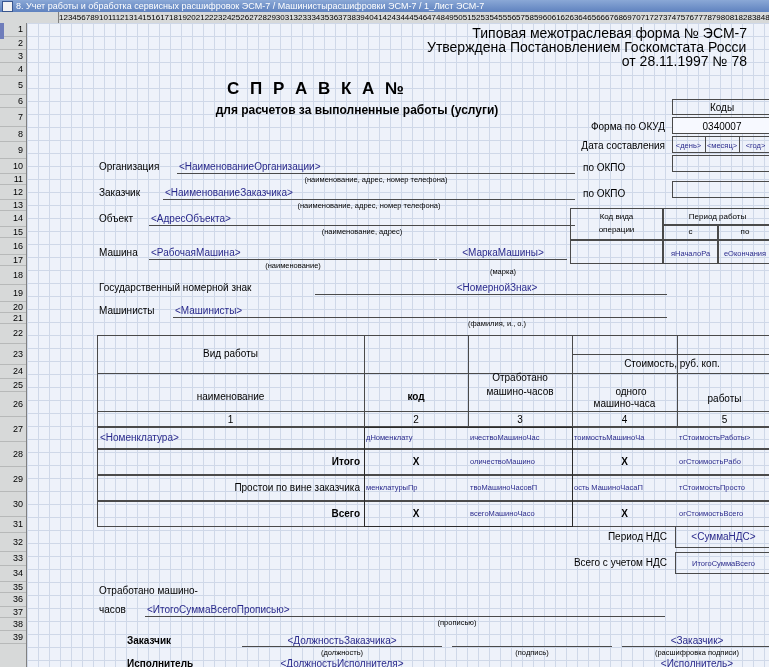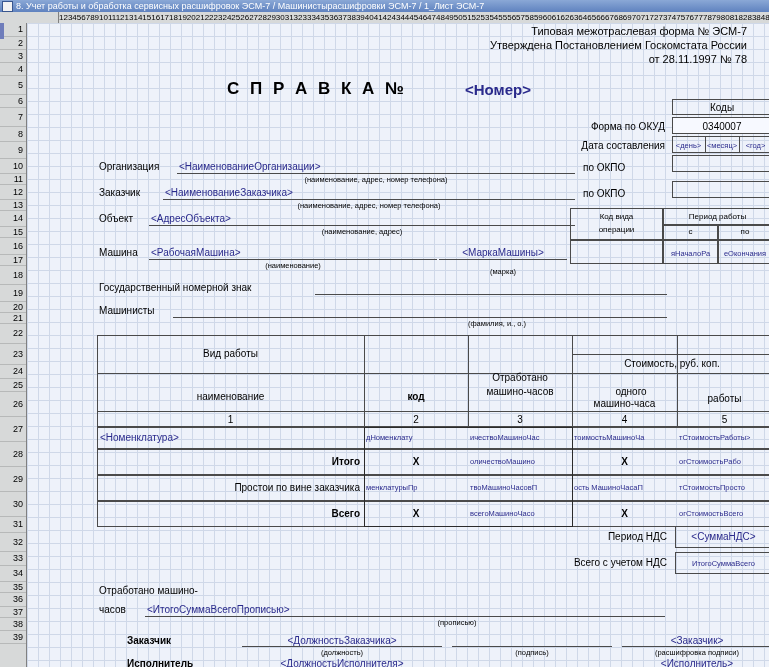--- a/index.html
+++ b/index.html
@@ -52,21 +52,21 @@
   .hline{position:absolute;border-top:1px solid #4a4a4a;}
   .bold-box{position:absolute;border:1.6px solid #2b2b2b;box-sizing:border-box;}
 
   
   .selbar{position:absolute;left:0;top:23px;width:4px;height:16px;background:#6f7dbb;}
   .freezeline{position:absolute;left:27px;top:23px;width:742px;height:1px;background:#3c5a9a;}
 
   .title-main{font-size:17px;font-weight:bold;letter-spacing:3px;}
   .title-num{font-size:15px;font-weight:bold;}
   .subtitle{font-size:12px;font-weight:bold;}
-  .hdr-right{font-size:11px;}
+  .hdr-right{font-size:14px;}
 </style>
 </head>
 <body>
 
 <div class="app">
 
   <div class="titlebar">
     <span class="ticon"></span>
     <span>8. Учет работы и обработка сервисных расшифровок ЭСМ-7 / Машинистырасшифровки ЭСМ-7 / 1_Лист  ЭСМ-7</span>
   </div>
@@ -243,21 +243,21 @@
         <div class="v" style="left: 715px;"></div>
         <div class="v" style="left: 726px;"></div>
         <div class="v" style="left: 737px;"></div>
       </div>
 
     <div class="cell r hdr-right" style="left:400px;top:2px;width:320px;">Типовая межотраслевая форма № ЭСМ-7</div>
     <div class="cell r hdr-right" style="left:400px;top:16px;width:320px;">Утверждена Постановлением Госкомстата России</div>
     <div class="cell r hdr-right" style="left:400px;top:30px;width:320px;">от 28.11.1997 № 78</div>
 
     <div class="cell c title-main" style="left:150px;top:56px;width:280px;">С П Р А В К А   №</div>
-    <div class="cell l title-num ph" style="left:438px;top:58px;width:160px;">&lt;Номер&gt;</div>
+    <div class="cell c subtitle" style="left:120px;top:80px;width:420px;">для расчетов за выполненные работы (услуги)</div>
 
     <div class="box" style="left:645px;top:76px;width:100px;height:16px;"></div>
     <div class="cell c" style="left:645px;top:79px;width:100px;">Коды</div>
     <div class="box" style="left:645px;top:94px;width:100px;height:17px;background:#f7f9ff;"></div>
     <div class="cell c" style="left:645px;top:98px;width:100px;">0340007</div>
     <div class="cell r" style="left:430px;top:98px;width:208px;">Форма по ОКУД</div>
 
     <div class="box" style="left:645px;top:113px;width:100px;height:17px;"></div>
     <div class="cell r" style="left:400px;top:117px;width:238px;">Дата составления</div>
     <div class="cell c ph tiny" style="left:645px;top:118px;width:33px;">&lt;день&gt;</div>
@@ -303,23 +303,25 @@
 
     <div class="cell l" style="left:72px;top:224px;width:110px;">Машина</div>
     <div class="cell l ph" style="left:124px;top:224px;width:200px;">&lt;РабочаяМашина&gt;</div>
     <div class="uline" style="left:122px;top:236px;width:288px;"></div>
     <div class="cell c tiny" style="left:122px;top:238px;width:288px;">(наименование)</div>
     <div class="cell c ph" style="left:412px;top:224px;width:128px;">&lt;МаркаМашины&gt;</div>
     <div class="uline" style="left:412px;top:236px;width:128px;"></div>
     <div class="cell c tiny" style="left:412px;top:244px;width:128px;">(марка)</div>
 
     <div class="cell l" style="left:72px;top:259px;width:250px;">Государственный номерной знак</div>
+    <div class="cell c ph" style="left:300px;top:259px;width:340px;">&lt;НомернойЗнак&gt;</div>
     <div class="uline" style="left:288px;top:271px;width:352px;"></div>
 
     <div class="cell l" style="left:72px;top:282px;width:110px;">Машинисты</div>
+    <div class="cell l ph" style="left:148px;top:282px;width:300px;">&lt;Машинисты&gt;</div>
     <div class="uline" style="left:146px;top:294px;width:494px;"></div>
     <div class="cell c tiny" style="left:300px;top:296px;width:340px;">(фамилия, и., о.)</div>
 
     <div class="box" style="left:70px;top:312px;width:675px;height:92px;"></div>
     <div class="vline" style="left:337px;top:312px;height:92px;"></div>
     <div class="vline" style="left:441px;top:312px;height:92px;"></div>
     <div class="vline" style="left:545px;top:312px;height:92px;"></div>
     <div class="vline" style="left:650px;top:312px;height:92px;"></div>
     <div class="hline" style="left:70px;top:350px;width:675px;"></div>
     <div class="hline" style="left:545px;top:331px;width:200px;"></div>

